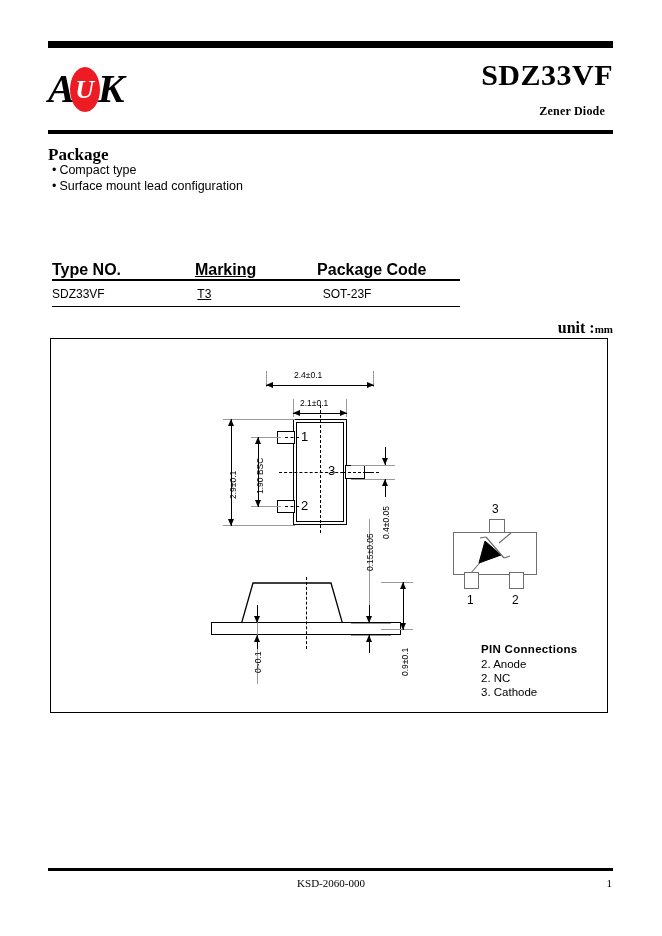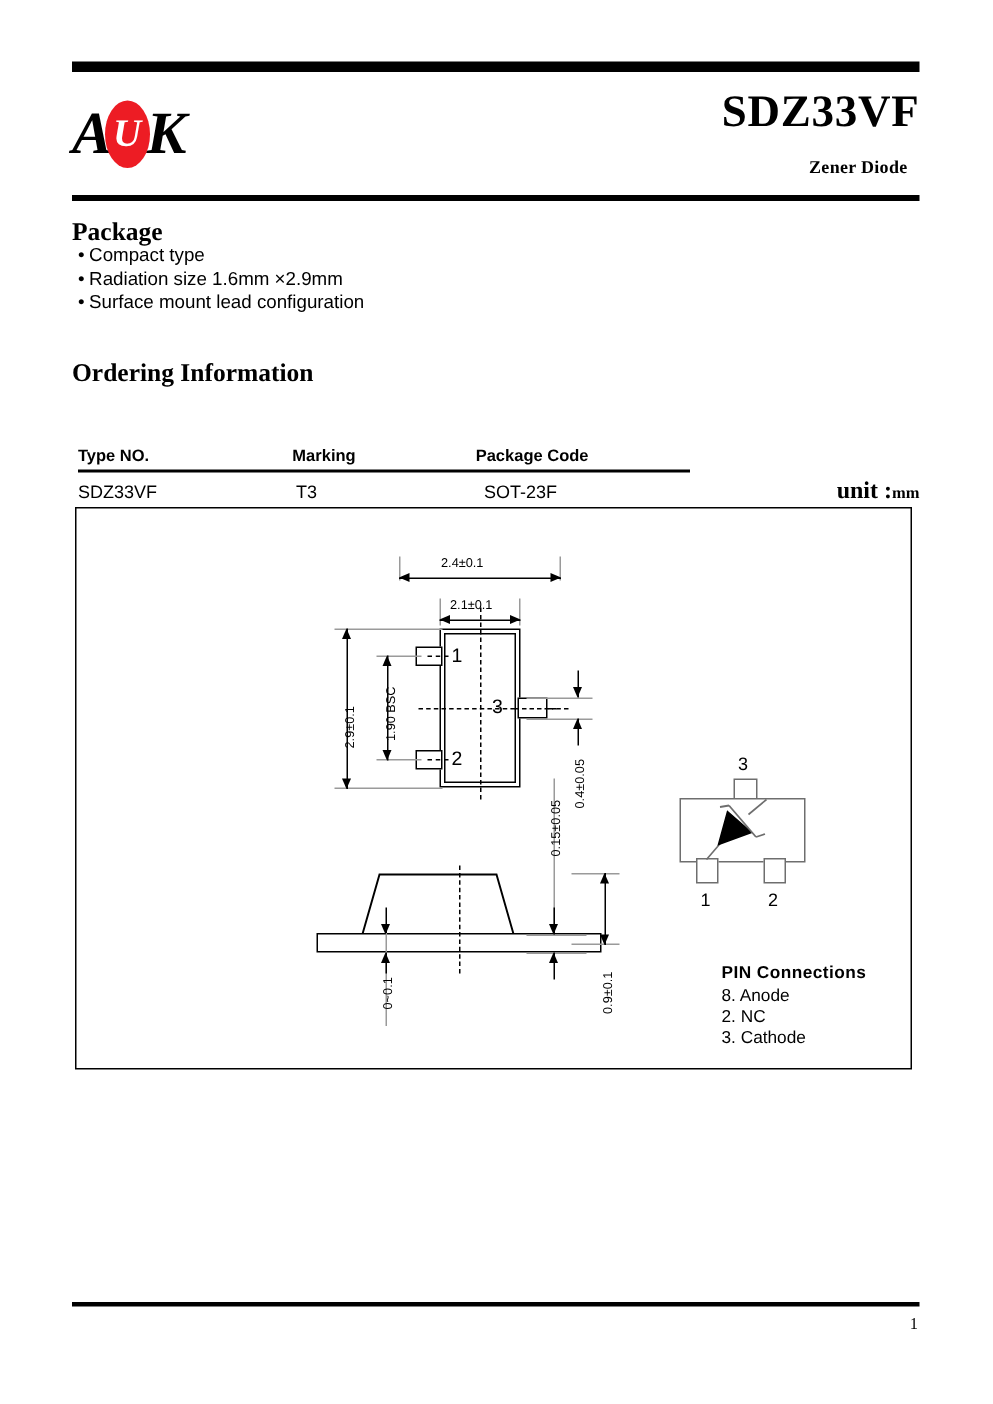--- a/index.html
+++ b/index.html
@@ -134,29 +134,28 @@
     left: 52px; top: 260px;
     width: 408px;
   }
   .order-head, .order-row {
     display: flex;
     align-items: center;
   }
   .order-head {
     height: 19px;
     font-weight: bold;
-    font-size: 11px;
-    margin-top: 34px;
+    font-size: 16px;
   }
   .order-row {
     height: 25px;
     font-size: 12px;
   }
   .col-type  { width: 145px; }
-  .col-mark  { width: 124px; }
+  .col-mark  { width: 124px; text-decoration: underline; }
   .col-pkg   { width: 145px; }
   .order-head .col-mark,
   .order-head .col-pkg { text-align: left; }
   .order-row .col-mark { padding-left: 8px; }
   .order-row .col-pkg  { padding-left: 8px; }
   .rule-thin {
     height: 1px;
     background: #000;
     width: 100%;
   }
@@ -314,28 +313,24 @@
     <div class="part-subtitle">Zener Diode</div>
   </div>
   <div class="header-rule"></div>
 
   <div class="sec-title" style="left:48px; top:145px;">Package</div>
   <div class="features-list">
     <div class="feature-item">
       <span class="bullet">•</span><span>Compact type</span>
     </div>
     <div class="feature-item">
-      <span class="bullet">•</span><span>Radiation size 1.6mm ×2.9mm</span>
-    </div>
-    <div class="feature-item">
       <span class="bullet">•</span><span>Surface mount lead configuration</span>
     </div>
   </div>
 
-  <div class="sec-title" style="left:48px; top:239px;">Ordering Information</div>
   <div class="order-table">
     <div class="order-head">
       <div class="col-type">Type NO.</div>
       <div class="col-mark">Marking</div>
       <div class="col-pkg">Package Code</div>
     </div>
     <div class="rule-med"></div>
     <div class="order-row">
       <div class="col-type">SDZ33VF</div>
       <div class="col-mark">T3</div>
@@ -457,23 +452,24 @@
       <line x1="33" y1="8" x2="27" y2="9" stroke="#6e6e6e" stroke-width="1.2"></line>
       <line x1="51" y1="29" x2="57" y2="27" stroke="#6e6e6e" stroke-width="1.2"></line>
     </svg>
 
     <div class="pin-num" style="left:441px; top:163px; font-size:12px;">3</div>
     <div class="pin-num" style="left:416px; top:254px; font-size:12px;">1</div>
     <div class="pin-num" style="left:461px; top:254px; font-size:12px;">2</div>
 
     <div class="pinconn-title" style="left:430px; top:303px;">PIN Connections</div>
     <div style="position:absolute; left:430px; top:318px;">
-      <div class="pinconn-item">8. Anode</div>
+      <div class="pinconn-item">2. Anode</div>
       <div class="pinconn-item">2. NC</div>
       <div class="pinconn-item">3. Cathode</div>
     </div>
 
   </div>
 
   <div class="footer-rule"></div>
+  <div class="footer-code">KSD-2060-000</div>
   <div class="footer-page">1</div>
 
 </div>
 
 </body></html>

